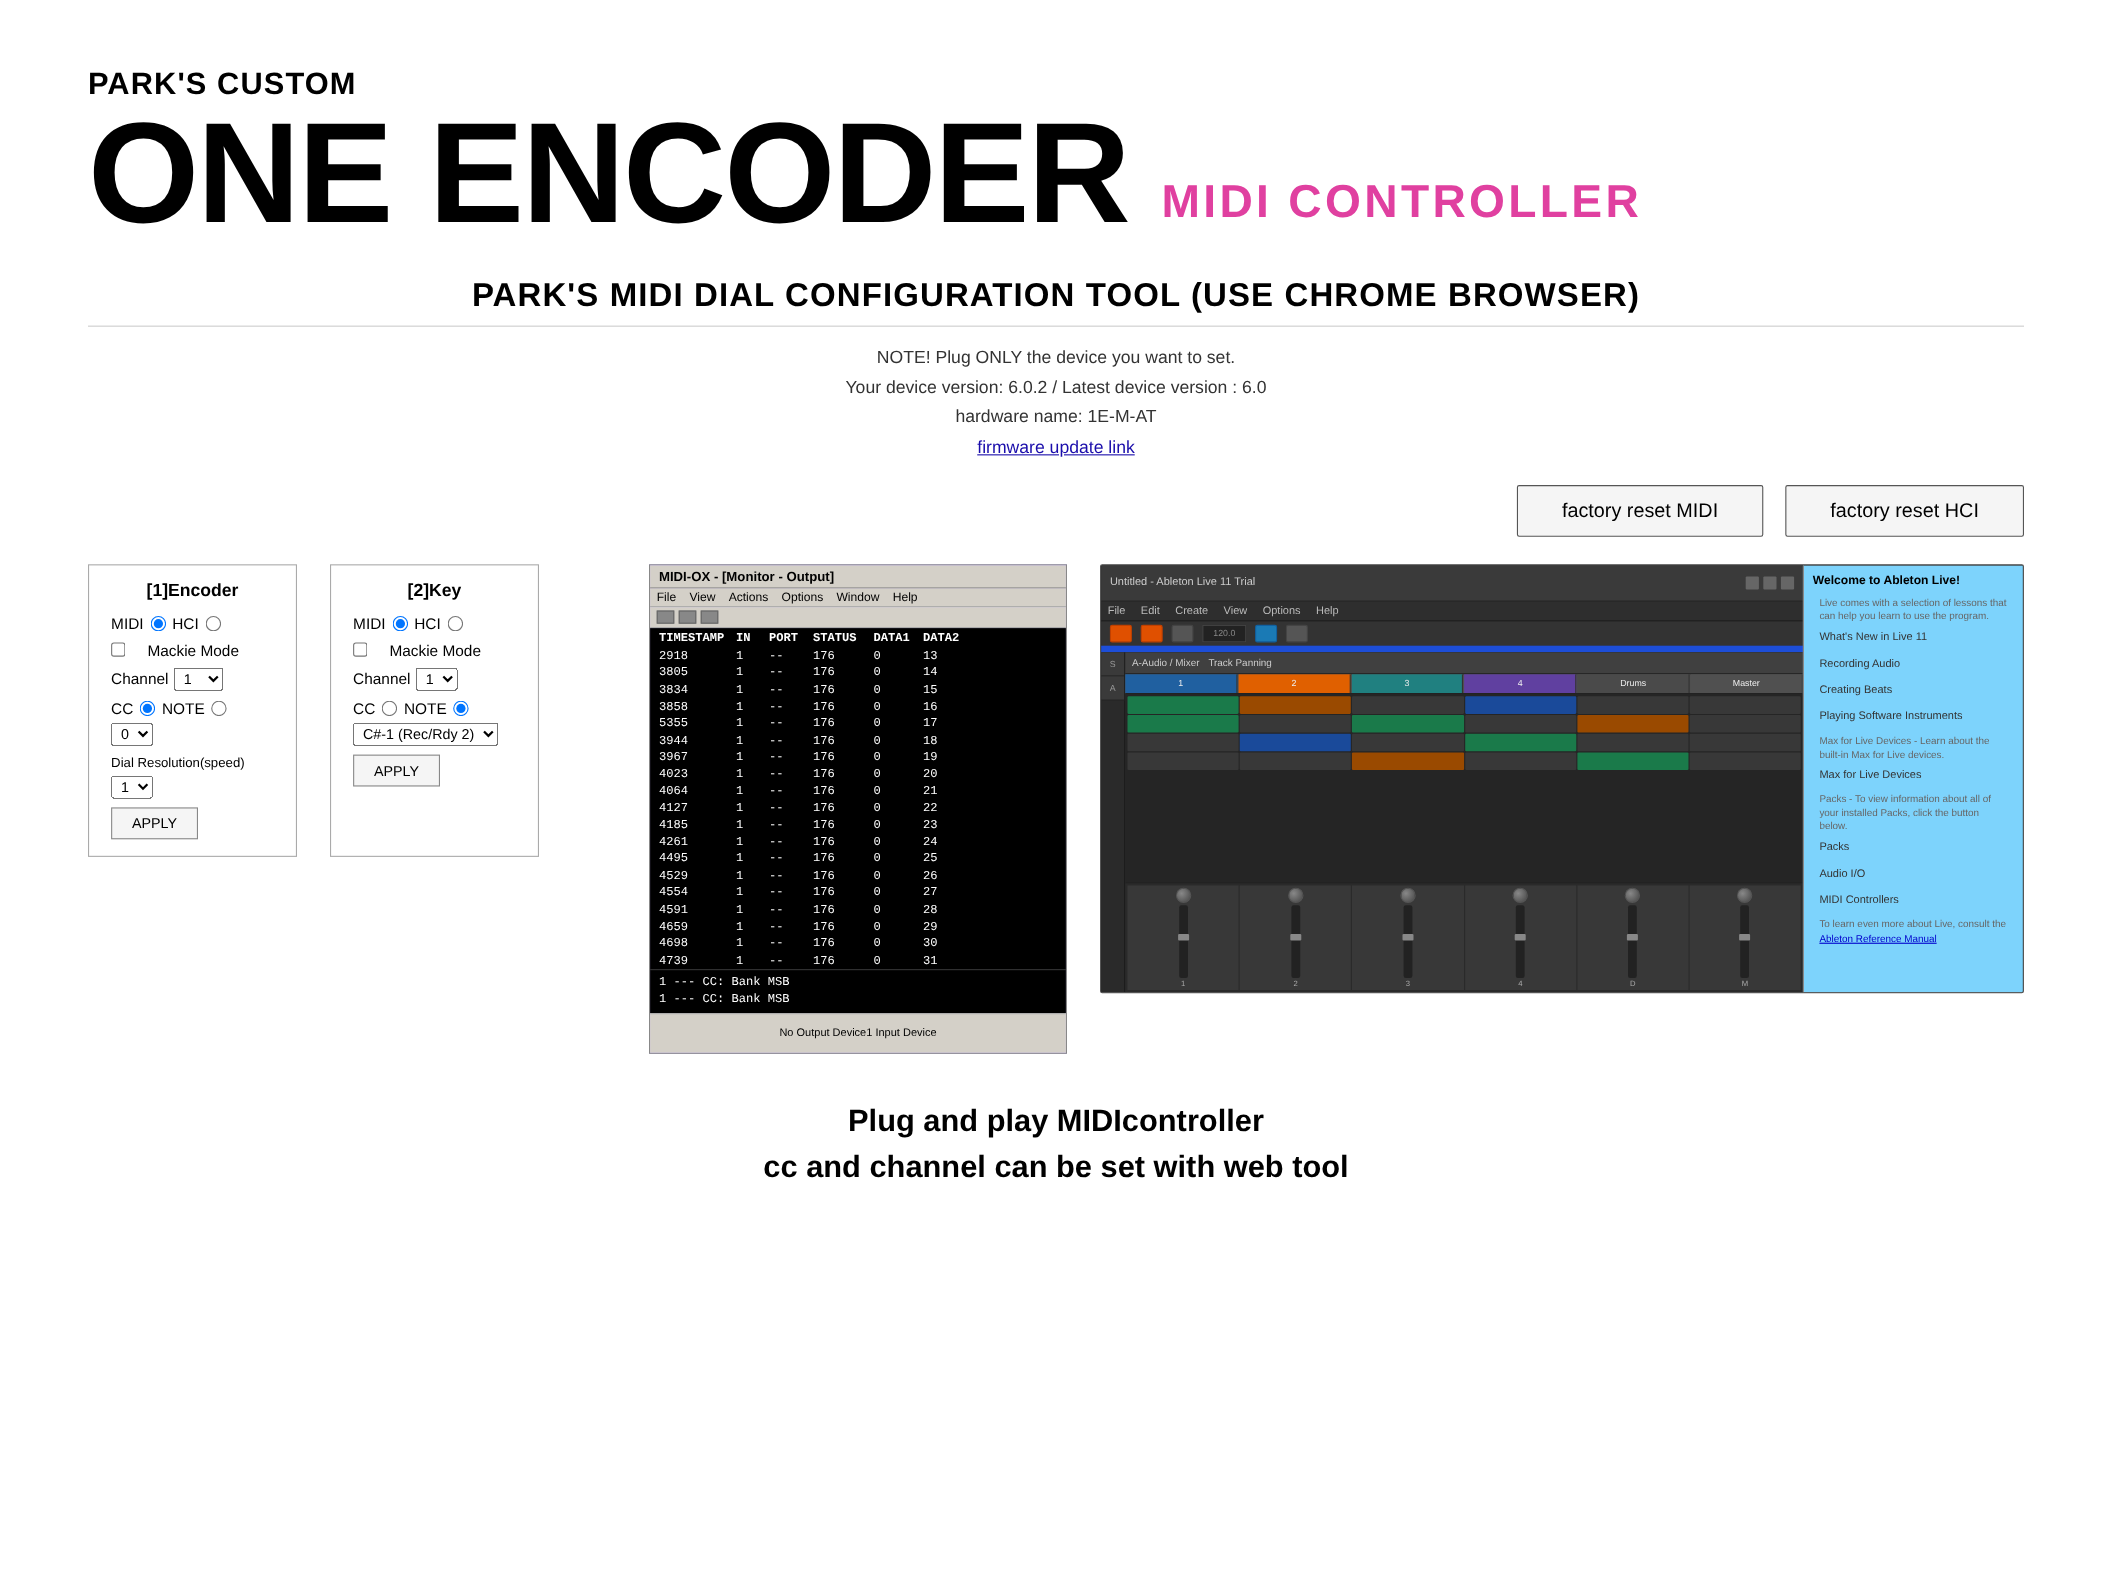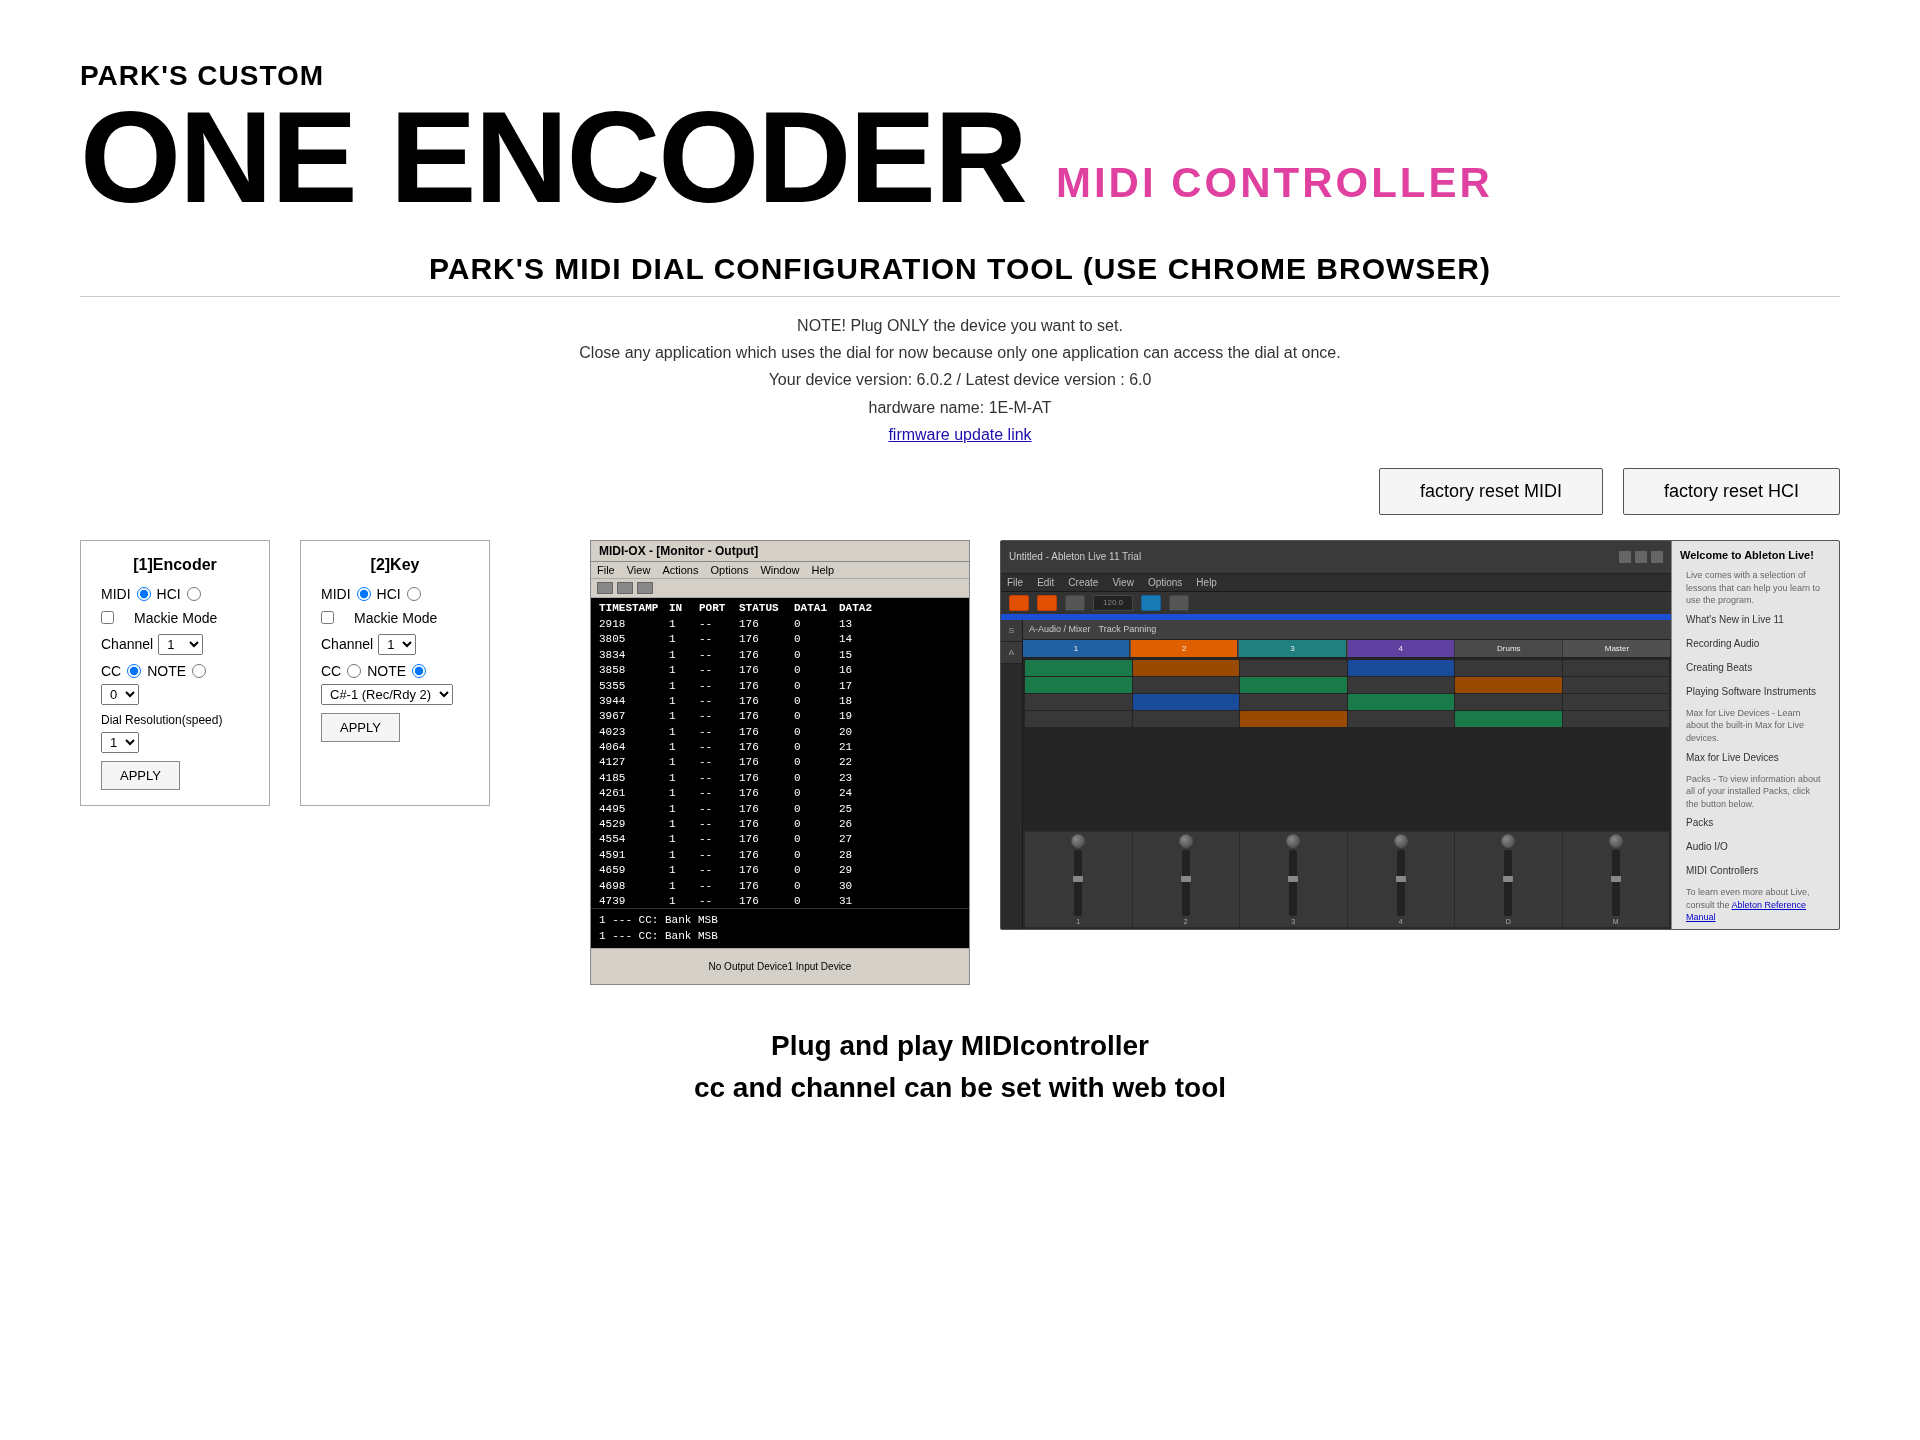--- a/index.html
+++ b/index.html
@@ -357,22 +357,22 @@
     .clip-cell {
       flex: 1;
       background: #383838;
       border-radius: 1px;
     }
     .clip-cell.filled { background: #1a7a4a; }
     .clip-cell.filled-blue { background: #1a4a9a; }
     .clip-cell.filled-orange { background: #9a4a00; }
 
     .ableton-right-panel {
-      width: 168px;
-      background: #e5e5e5;
+      width: 200px;
+      background: #7dd3fc;
       border-left: 1px solid #888;
       padding: 8px;
       font-size: 10px;
       overflow: hidden;
     }
     .right-panel-title {
       font-weight: 700;
       font-size: 11px;
       margin-bottom: 6px;
       color: #000;
@@ -456,21 +456,20 @@
       <div class="title-midi-controller">MIDI CONTROLLER</div>
     </div>
   </div>
 
   <div class="config-title">PARK'S MIDI DIAL CONFIGURATION TOOL (USE CHROME BROWSER)</div>
 
   <hr class="divider">
 
   <div class="note-section">
     <div>NOTE! Plug ONLY the device you want to set.</div>
-    <div>Close any application which uses the dial for now because only one application can access the dial at once.</div>
     <div>Your device version: 6.0.2 / Latest device version : 6.0</div>
     <div>hardware name: 1E-M-AT</div>
     <a class="firmware-link">firmware update link</a>
   </div>
 
   <div class="buttons-row">
     <button class="reset-btn">factory reset MIDI</button>
     <button class="reset-btn">factory reset HCI</button>
   </div>
 

